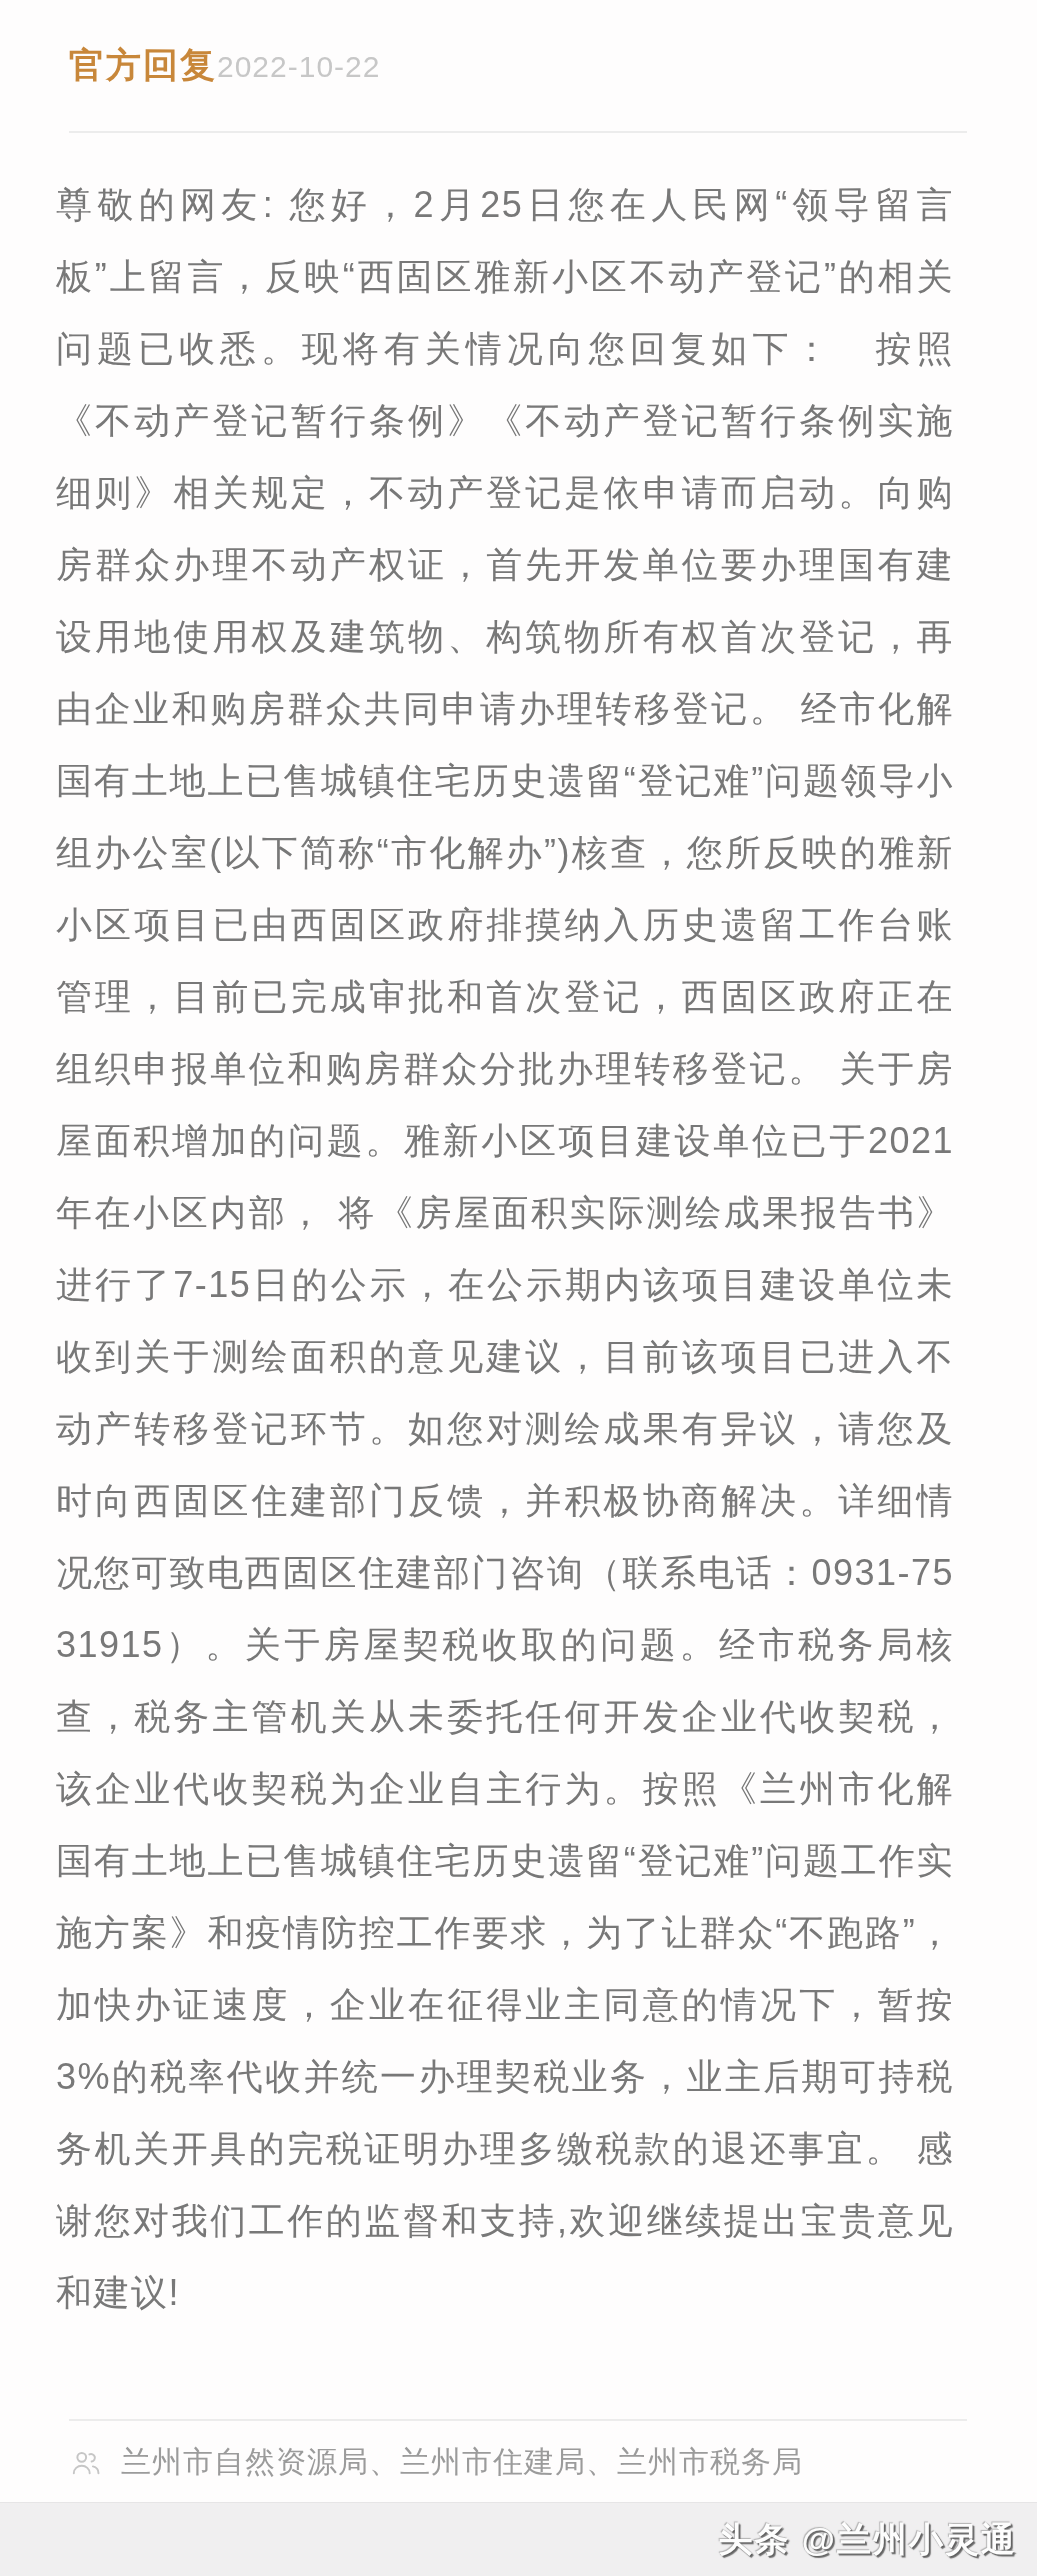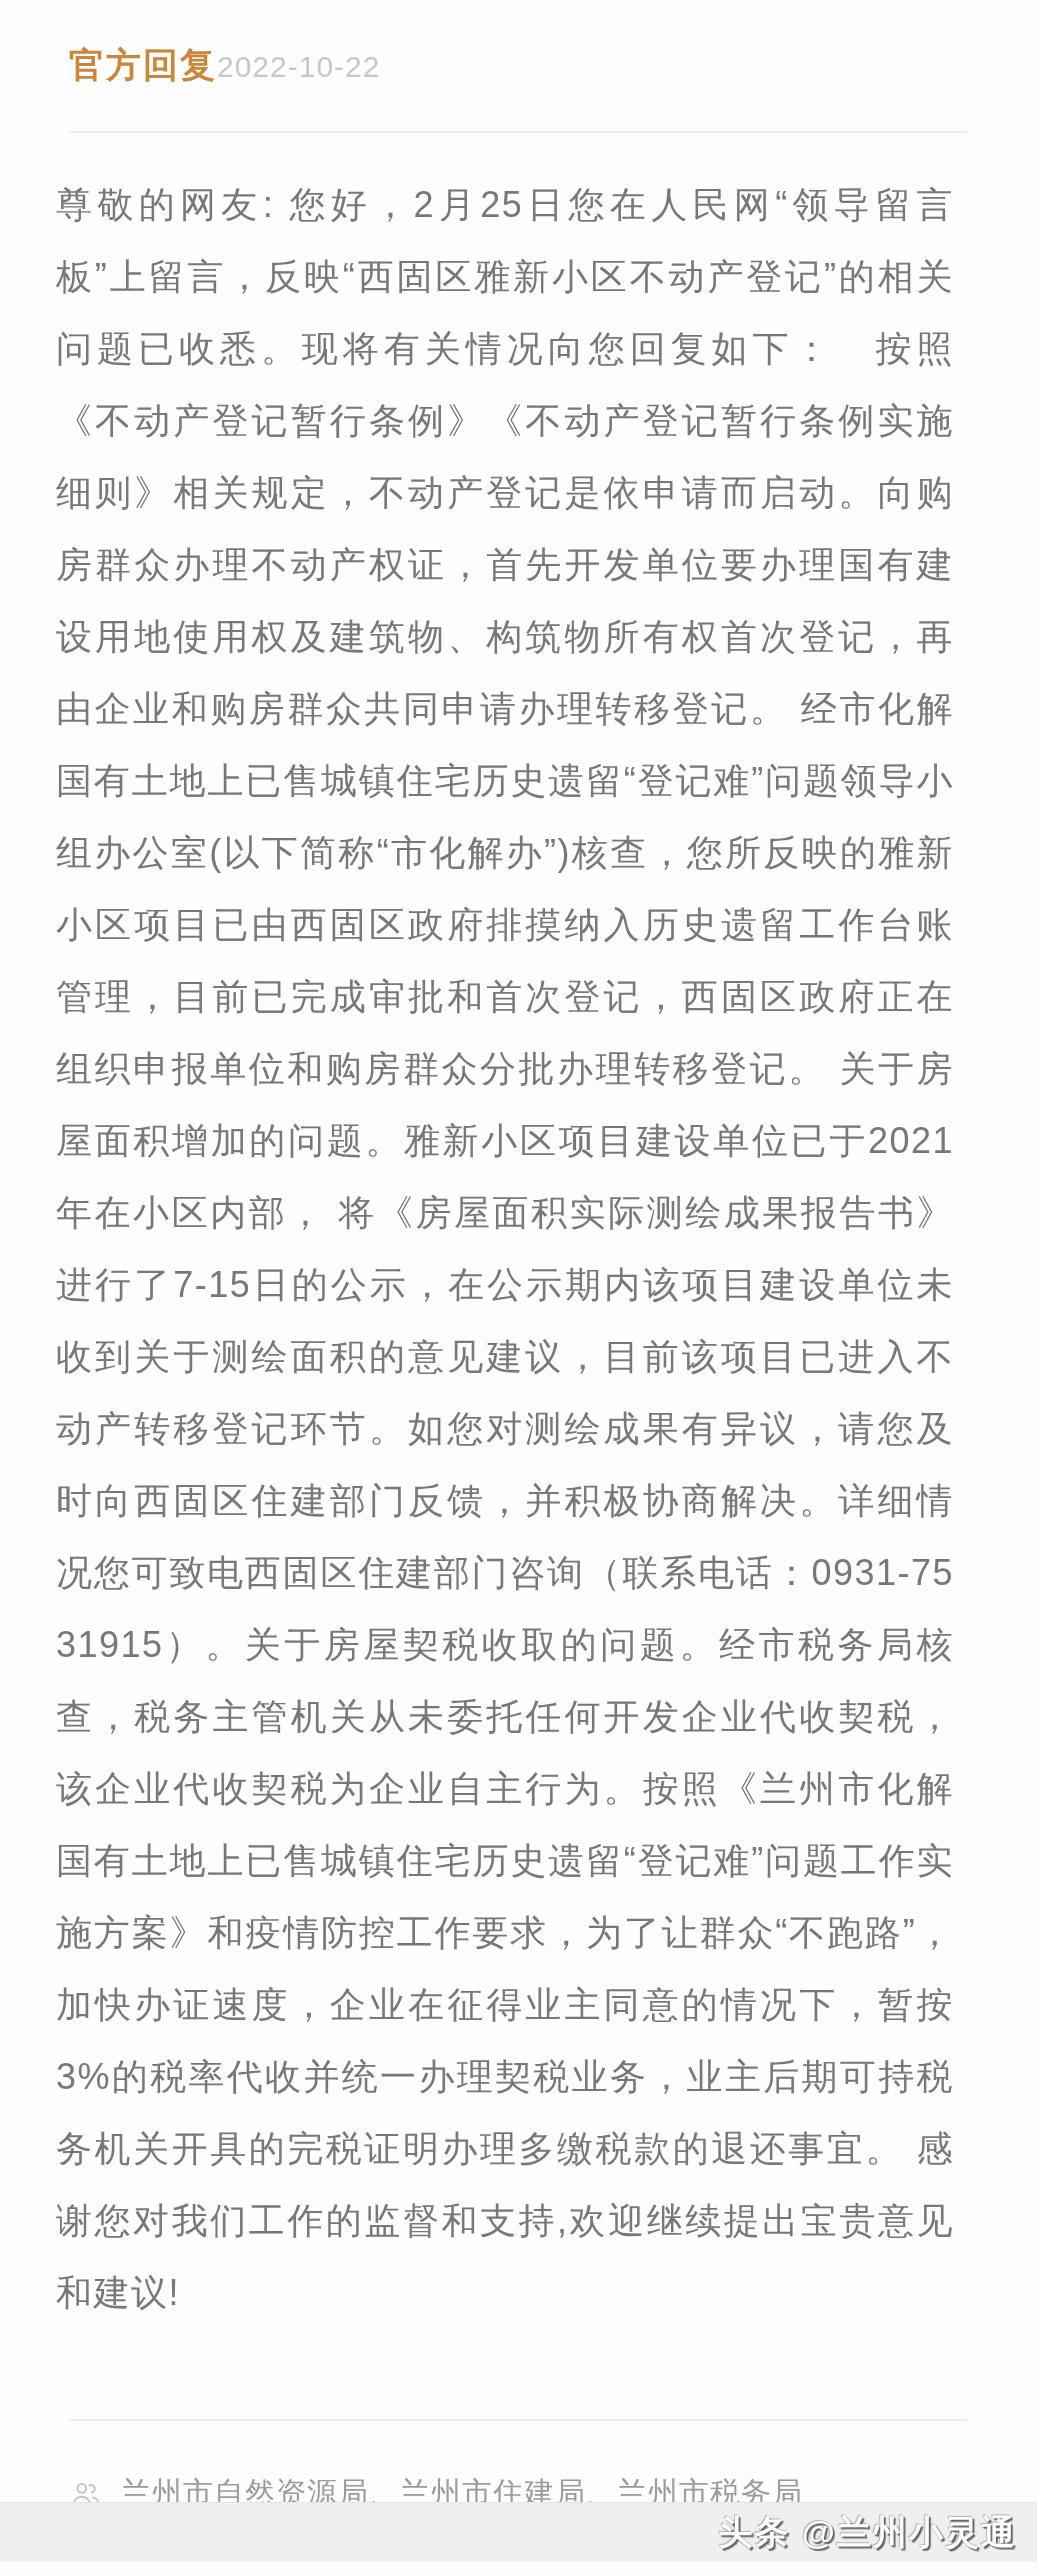--- a/index.html
+++ b/index.html
@@ -56,40 +56,39 @@
     word-break: break-all;
   }
   .footer {
     position: absolute;
     top: 2442px;
     left: 69px;
     right: 69px;
     display: flex;
     align-items: center;
     gap: 18px;
-    margin-top: 31px;
   }
   .people-icon {
     display: inline-flex;
     width: 34px;
     height: 34px;
     flex: 0 0 auto;
   }
   .agencies {
     color: #9b9b9b;
     font-size: 30px;
     letter-spacing: 1px;
     white-space: nowrap;
   }
   .bottom-strip {
     position: absolute;
     left: 0;
     top: 2502px;
     width: 1037px;
-    height: 60px;
+    height: 74px;
     background: #f0eff0;
     border-top: 1px solid #e6e5e6;
     display: flex;
     align-items: center;
     justify-content: flex-end;
     padding-right: 20px;
     box-sizing: border-box;
   }
   .watermark {
     color: #fdfdfd;

